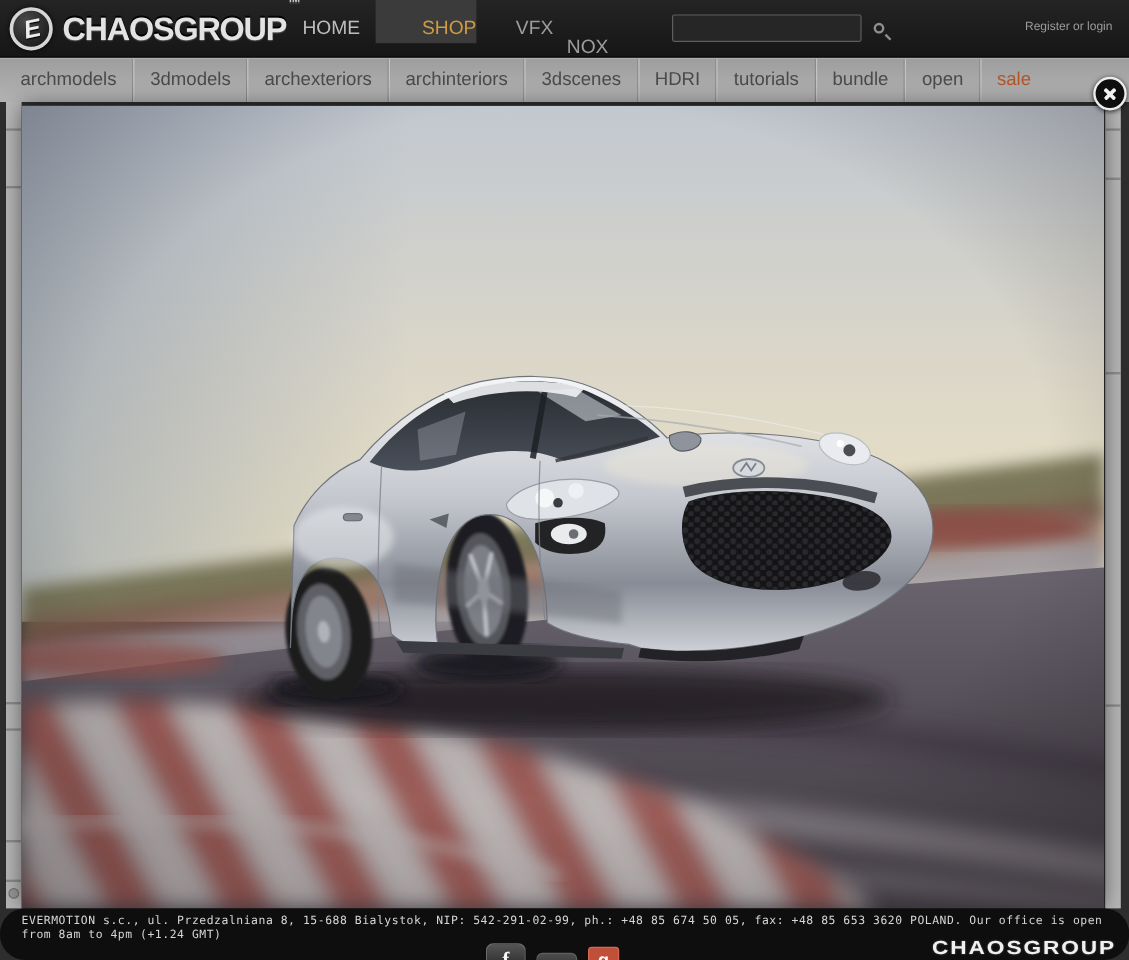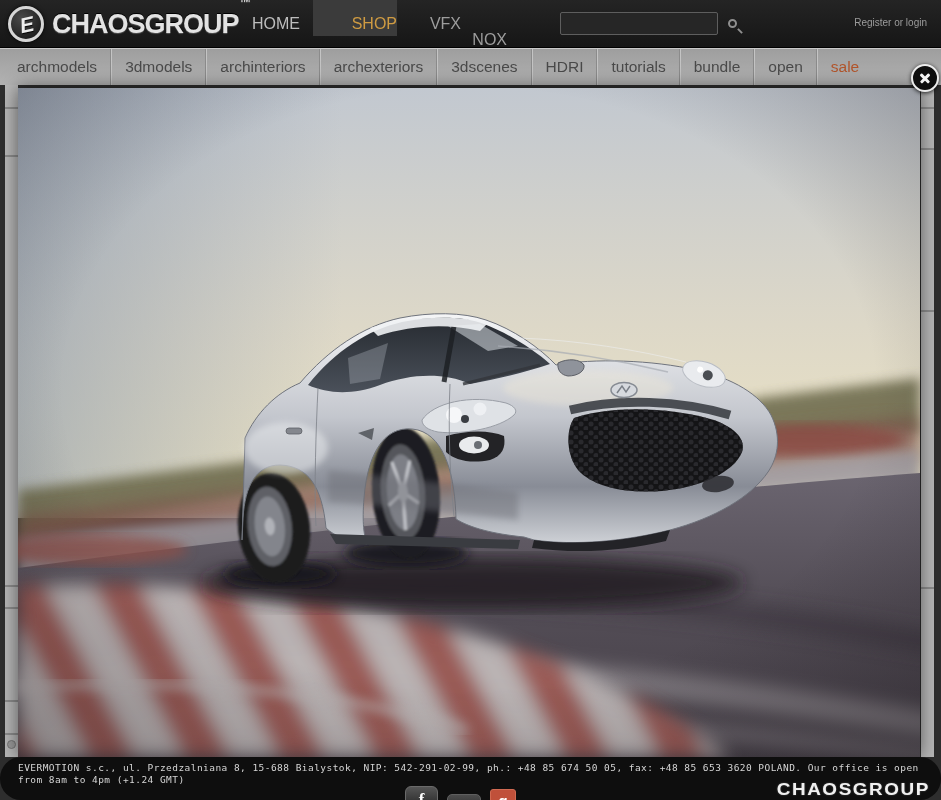--- a/index.html
+++ b/index.html
@@ -106,22 +106,22 @@
     <div class="searchbox">
       <input type="text" placeholder="" style="">
       <span class="mag"></span>
     </div>
     <div class="register">Register or login</div>
   </div>
 
   <div class="catnav">
     <div class="cat-item">archmodels</div>
     <div class="cat-item">3dmodels</div>
+    <div class="cat-item">archexteriors</div>
     <div class="cat-item">archinteriors</div>
-    <div class="cat-item">archexteriors</div>
     <div class="cat-item">3dscenes</div>
     <div class="cat-item">HDRI</div>
     <div class="cat-item">tutorials</div>
     <div class="cat-item">bundle</div>
     <div class="cat-item">open</div>
     <div class="cat-item sale-item">sale</div>
   </div>
 
   <div class="stage">
     <div class="edge-strip left">

